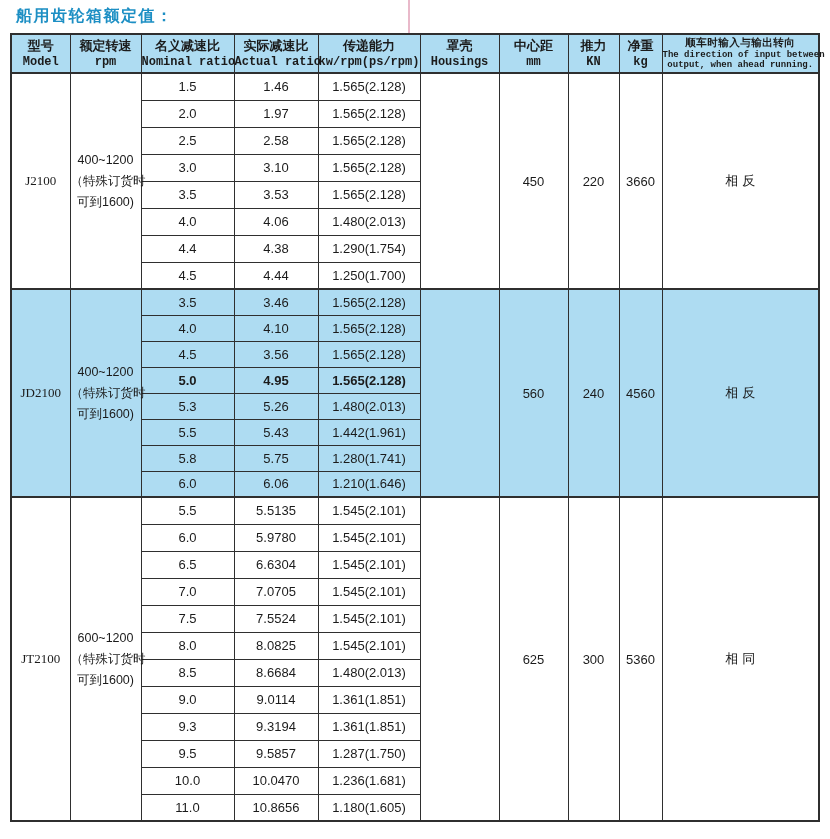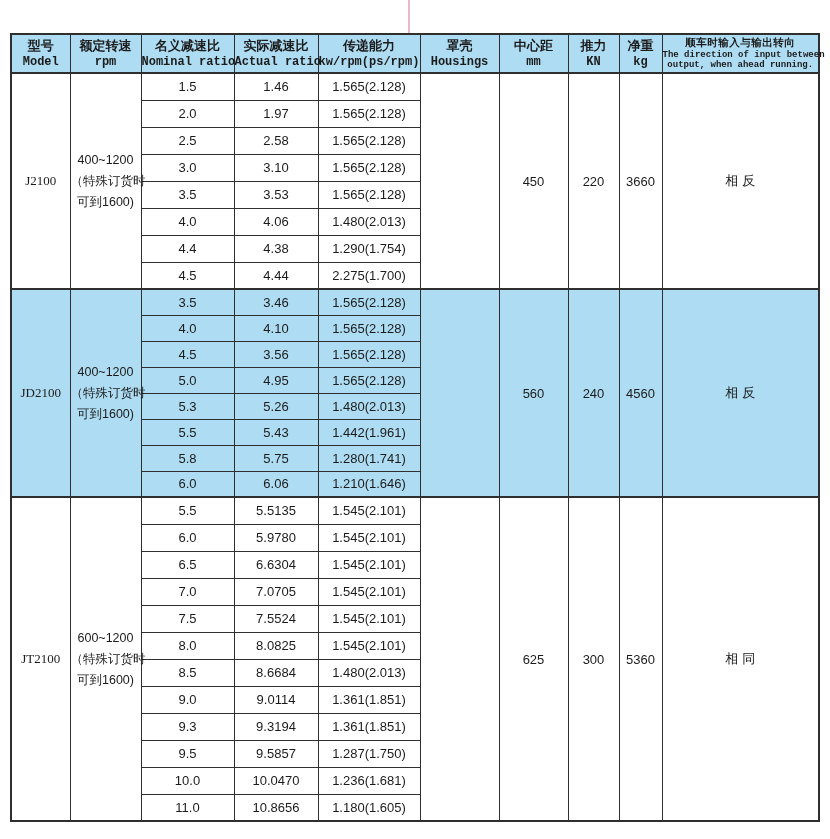--- a/index.html
+++ b/index.html
@@ -37,20 +37,21 @@
   .spec td.model-cell { font-size:13px;font-family:Liberation Serif, serif; }
   .spec td.direction-cell { font-size:13px; letter-spacing:4px; text-indent:4px; }
   .spec tbody tr.section-start td { border-top:2px solid var(--border,#2f2f2f); }
   .spec tbody tr.hl td { background:var(--hl-bg,#aedcf2); }
 </style>
 </head>
 <body>
 
 <div class="page">
 
+  <div class="title">船用齿轮箱额定值：</div>
   <div class="fold-line"></div>
 
   <table class="spec">
     <colgroup>
       <col style="width:59px">
         <col style="width:71px">
         <col style="width:93px">
       <col style="width:84px">
         <col style="width:102px">
         <col style="width:79px">
@@ -147,21 +148,21 @@
           <td>1.480(2.013)</td>
         </tr>
         <tr style="height: 27px;">
           <td>4.4</td>
           <td>4.38</td>
           <td>1.290(1.754)</td>
         </tr>
         <tr style="height: 27px;">
           <td>4.5</td>
           <td>4.44</td>
-          <td>2.275(1.700)</td>
+          <td>1.250(1.700)</td>
         </tr>
         <tr class="section-start hl" style="height: 26px;">
           <td rowspan="8" class="model-cell">JD2100</td>
           <td rowspan="8" class="speed-cell">
             <div>400~1200</div>
             <div>（特殊订货时</div>
             <div>可到1600)</div>
           </td>
           <td>3.5</td>
           <td>3.46</td>
@@ -175,21 +176,21 @@
         <tr class="hl" style="height: 26px;">
           <td>4.0</td>
           <td>4.10</td>
           <td>1.565(2.128)</td>
         </tr>
         <tr class="hl" style="height: 26px;">
           <td>4.5</td>
           <td>3.56</td>
           <td>1.565(2.128)</td>
         </tr>
-        <tr class="hl" style="height: 26px;">
+        <tr class="hl" style="height: 26px; font-weight: bold;">
           <td>5.0</td>
           <td>4.95</td>
           <td>1.565(2.128)</td>
         </tr>
         <tr class="hl" style="height: 26px;">
           <td>5.3</td>
           <td>5.26</td>
           <td>1.480(2.013)</td>
         </tr>
         <tr class="hl" style="height: 26px;">

